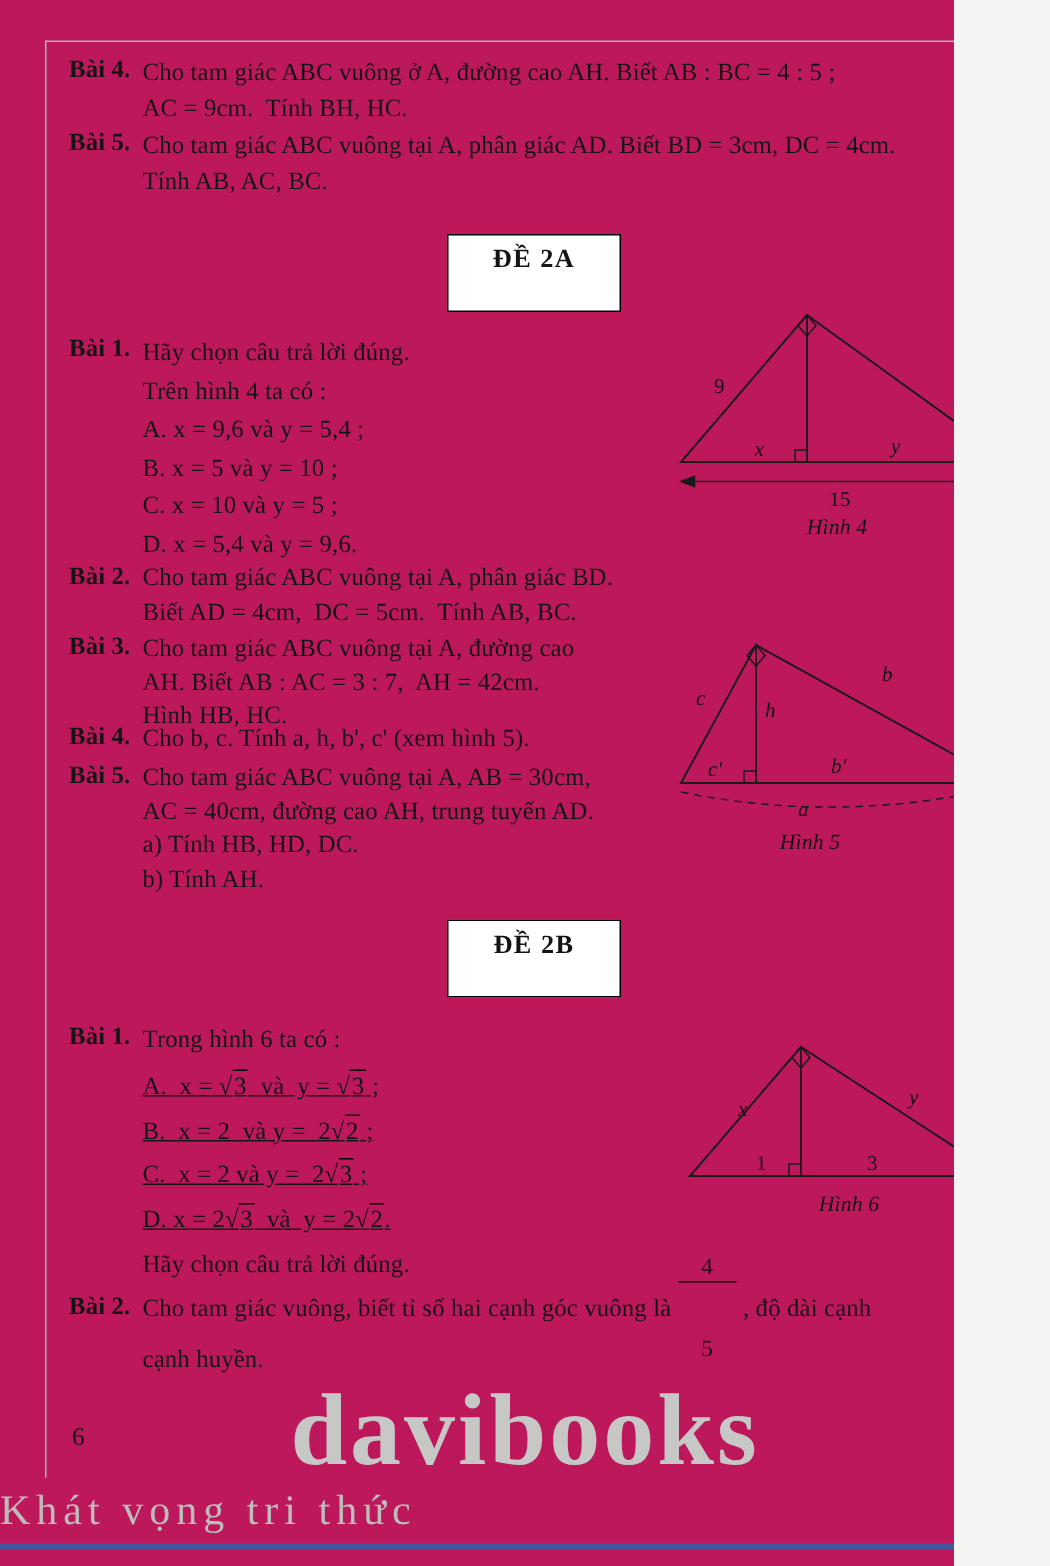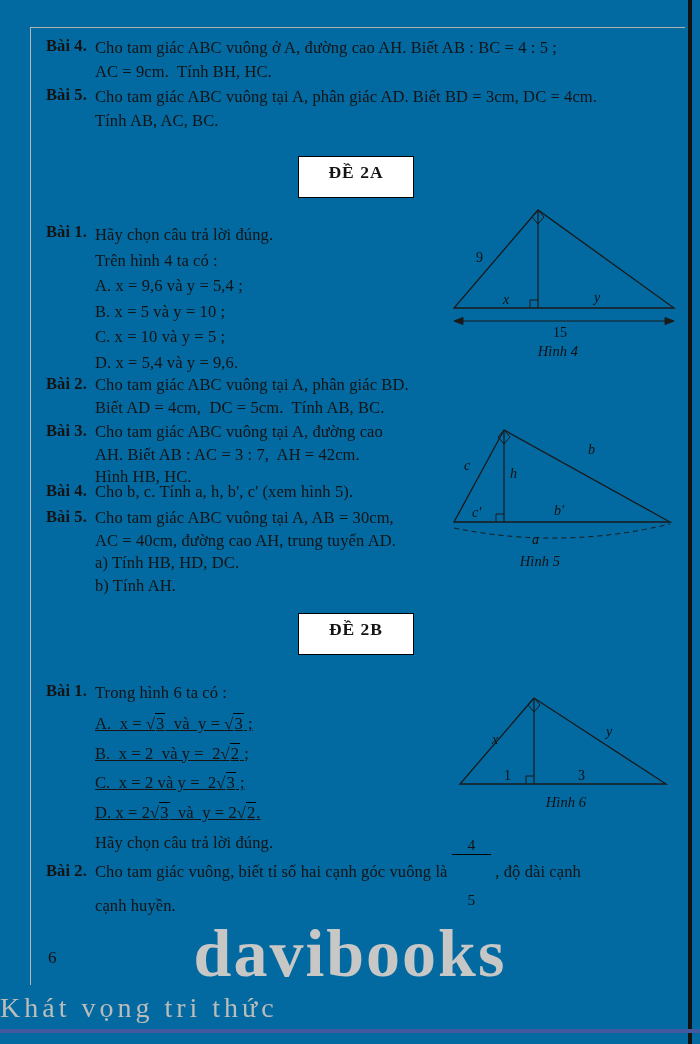--- a/index.html
+++ b/index.html
@@ -3,22 +3,22 @@
 <meta charset="utf-8">
 <style>
   html,body { margin:0; padding:0; }
   body {
     width:700px; height:1044px;
     background:#f4f4f2;
     font-family:"Liberation Serif", serif;
     color:#141414;
   }
   .page {
-    position:relative; width:700px; height:1044px;
-    background:#0369a1; overflow:hidden;
+    position:relative; width:636px; height:1044px;
+    background:#be185d; overflow:hidden;
     font-size:16.5px; letter-spacing:0.1px;
   }
   
   .frame-top  { position:absolute; left:30px; top:27px; width:655px; height:1px; background:#b0b0ad; }
   .frame-left { position:absolute; left:30px; top:27px; width:1px; height:958px; background:#b5b5b2; }
   .edge-right { position:absolute; left:688px; top:0; width:4px; height:1044px; background:#121212; }
   .edge-bottom{ position:absolute; left:0; top:1029px; width:700px; height:4px; background:#43599f; }
 
   .block { position:absolute; left:46px; width:622px; }
   .narrow { width:408px;justify-content:flex-end; }
@@ -28,21 +28,21 @@
   .line { white-space:pre-wrap; }
 
   .lh-intro .line { line-height:23.5px; }
   .lh-opts1 .line { line-height:25.5px; }
   .lh-tight .line { line-height:22.5px; }
 
   .de-box {
     position:absolute; left:298px; width:116px; box-sizing:border-box;
     border:1.7px solid #000; text-align:center;
     font-weight:bold; font-size:17.5px; letter-spacing:1px;
-    padding:5px 0 14px 0; background:#fff;
+    padding:5px 0 24px 0; background:#fff;
   }
 
   
   .opts2b { margin-top:4px; }
   .opts2b .mline { line-height:29.6px; white-space:pre-wrap;text-decoration:underline; }
   .outro { margin-top:4px; line-height:24px; white-space:pre-wrap; }
   .sqrt { white-space:nowrap; }
   .sqrt .rad { border-top:1.3px solid #000; padding:0 1px; }
 
   

